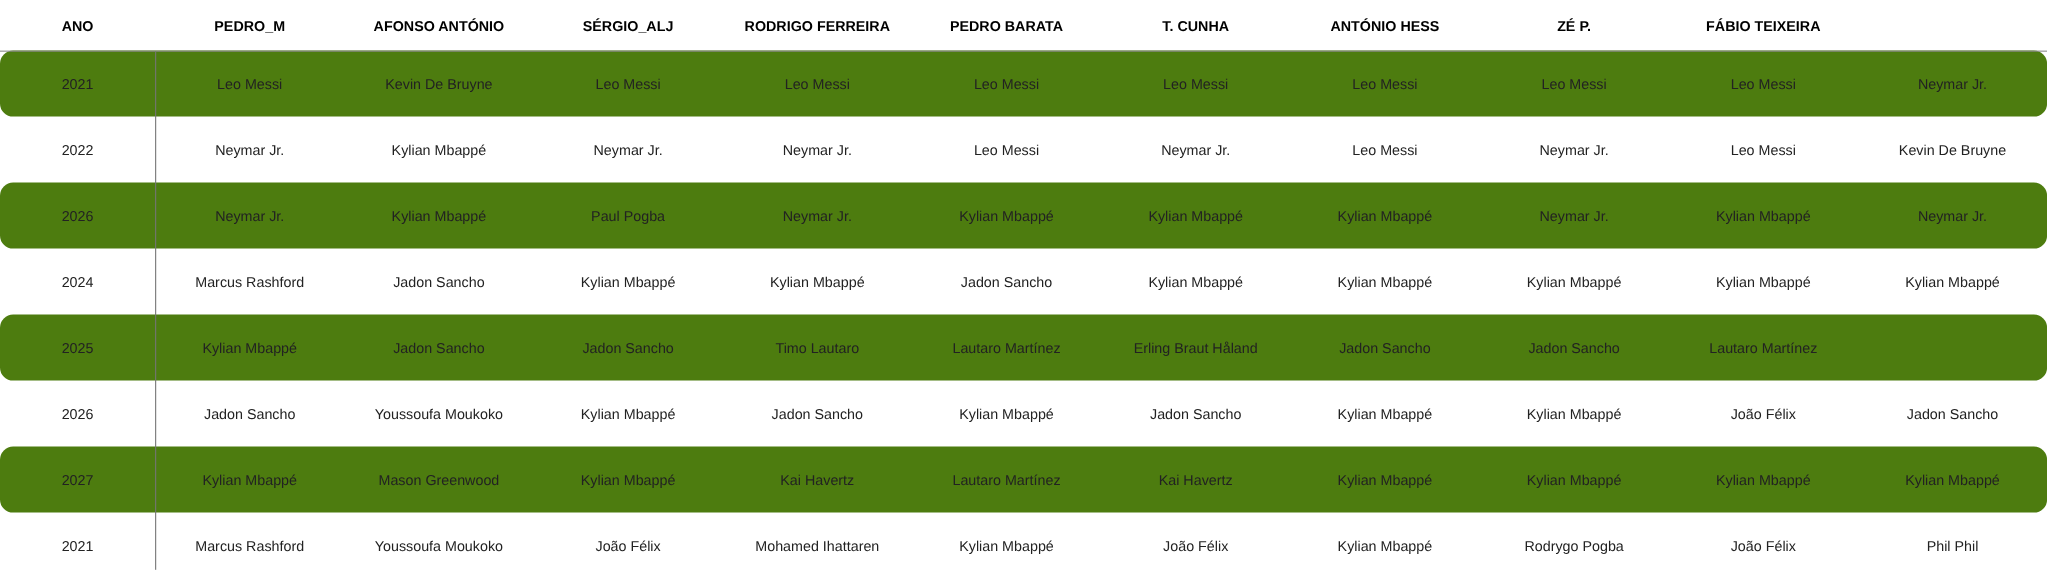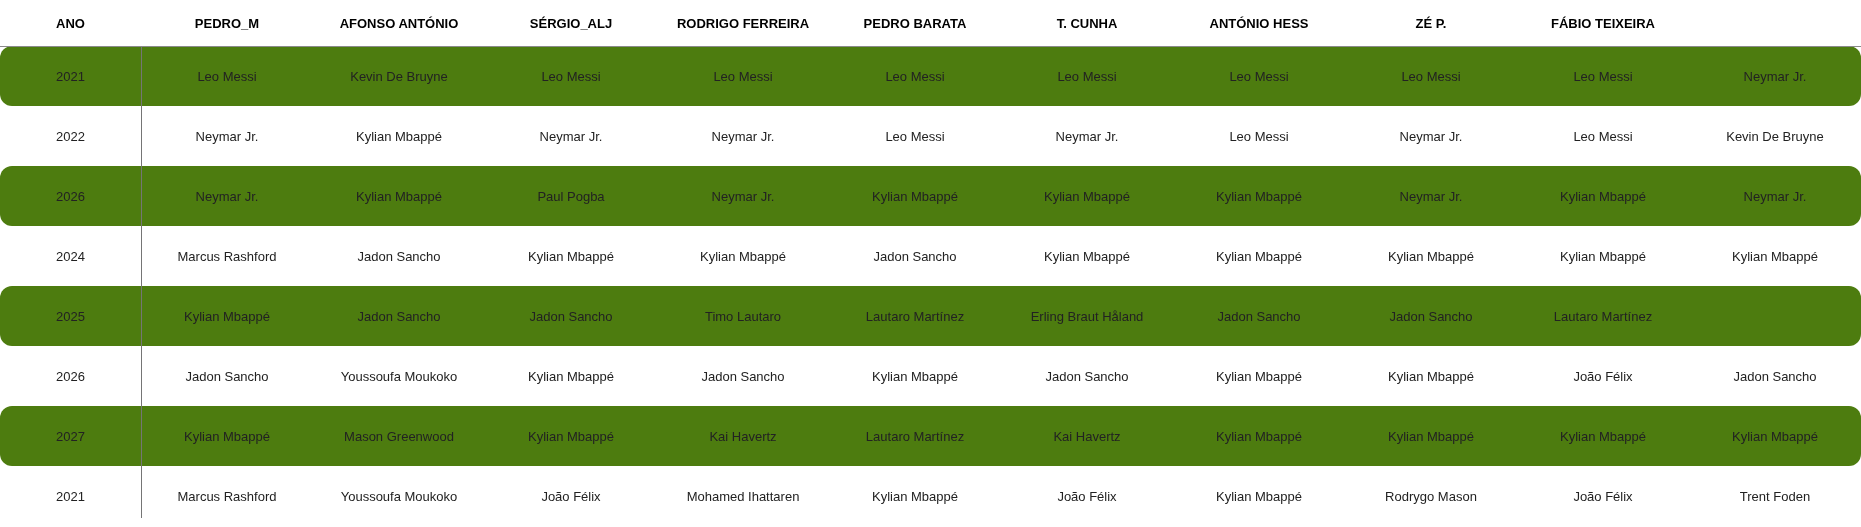--- a/index.html
+++ b/index.html
@@ -177,19 +177,19 @@
       </div>
       <div class="grid-row body-row">
         <div class="body-cell">2021</div>
         <div class="body-cell">Marcus Rashford</div>
         <div class="body-cell">Youssoufa Moukoko</div>
         <div class="body-cell">João Félix</div>
         <div class="body-cell">Mohamed Ihattaren</div>
         <div class="body-cell">Kylian Mbappé</div>
         <div class="body-cell">João Félix</div>
         <div class="body-cell">Kylian Mbappé</div>
-        <div class="body-cell">Rodrygo Mason</div>
+        <div class="body-cell">Rodrygo Pogba</div>
         <div class="body-cell">João Félix</div>
-        <div class="body-cell">Trent Foden</div>
+        <div class="body-cell">Phil Phil</div>
       </div>
     </div>
   <div class="vline"></div>
 </div>
 
 </body></html>

